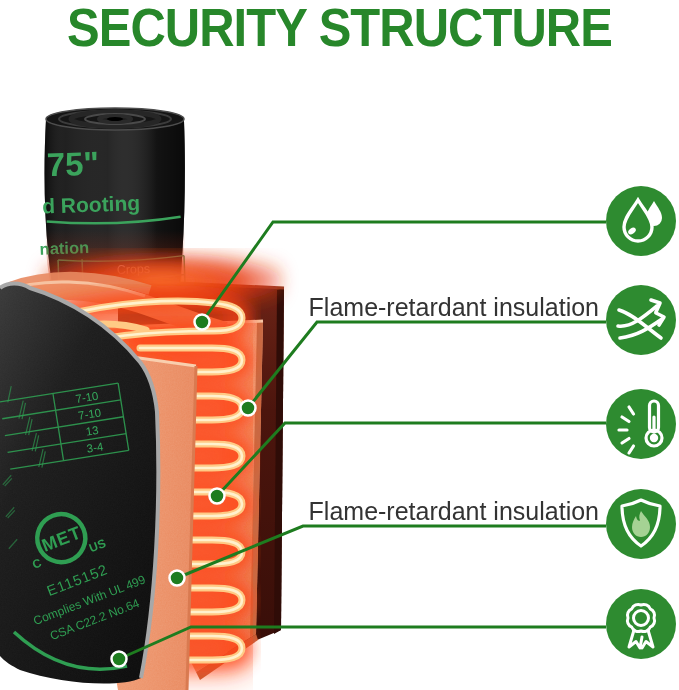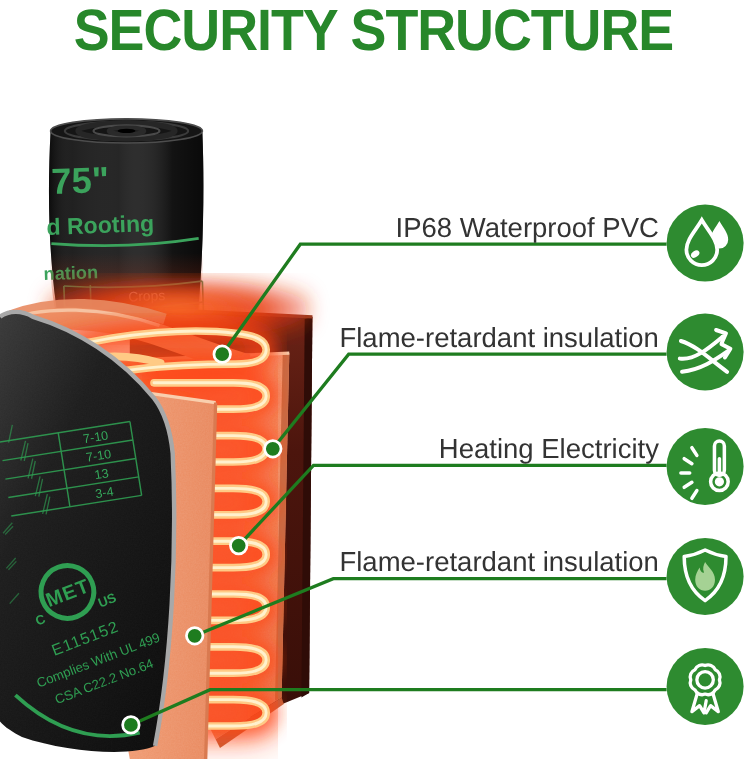--- a/index.html
+++ b/index.html
@@ -230,23 +230,21 @@
     </g>
     <g fill="#1e7c1f" stroke="#ffffff" stroke-width="2.5">
       <circle cx="202" cy="322" r="7.5"></circle>
       <circle cx="248" cy="408" r="7.5"></circle>
       <circle cx="217" cy="496" r="7.5"></circle>
       <circle cx="177" cy="578" r="7.5"></circle>
       <circle cx="119" cy="659" r="7.5"></circle>
     </g>
   </svg>
 
-  <div class="co-label lbl-1">IP68 Waterproof PVC</div>
   <div class="co-label lbl-2">Flame-retardant insulation</div>
-  <div class="co-label lbl-3">Heating Electricity</div>
   <div class="co-label lbl-4">Flame-retardant insulation</div>
 
   <div class="co-icon ico-1">
     <svg width="72" height="72" viewBox="0 0 72 72">
       <circle cx="36" cy="36" r="35" fill="#2e8b30"></circle>
       <path d="M49,16 c4,7 8,11 8,17 a8,8 0 1 1 -16,0 c0,-6 4,-10 8,-17 z" fill="#ffffff"></path>
       <path d="M33,15 c6,10 14,18 14,27 a14,14 0 1 1 -28,0 c0,-9 8,-17 14,-27 z" fill="#2e8b30" stroke="#ffffff" stroke-width="3.4"></path>
       <ellipse cx="27" cy="46" rx="4.2" ry="2.8" fill="#ffffff" transform="rotate(-35 27 46)"></ellipse>
     </svg>
   </div>

